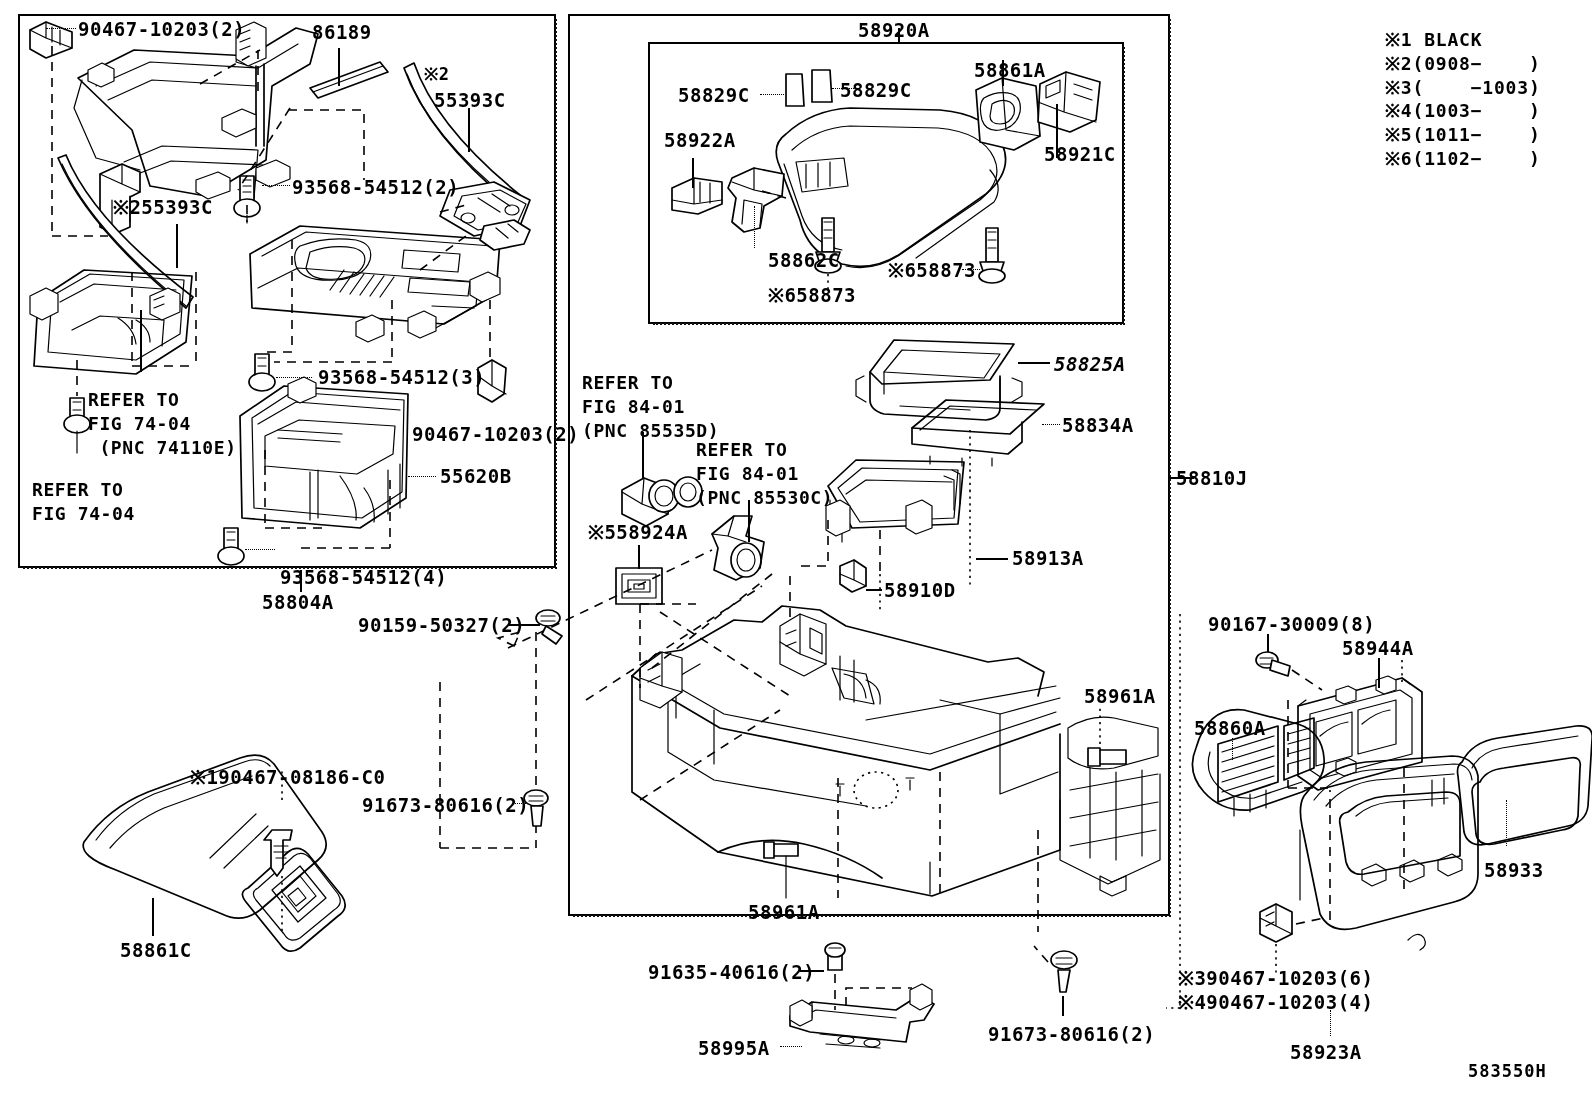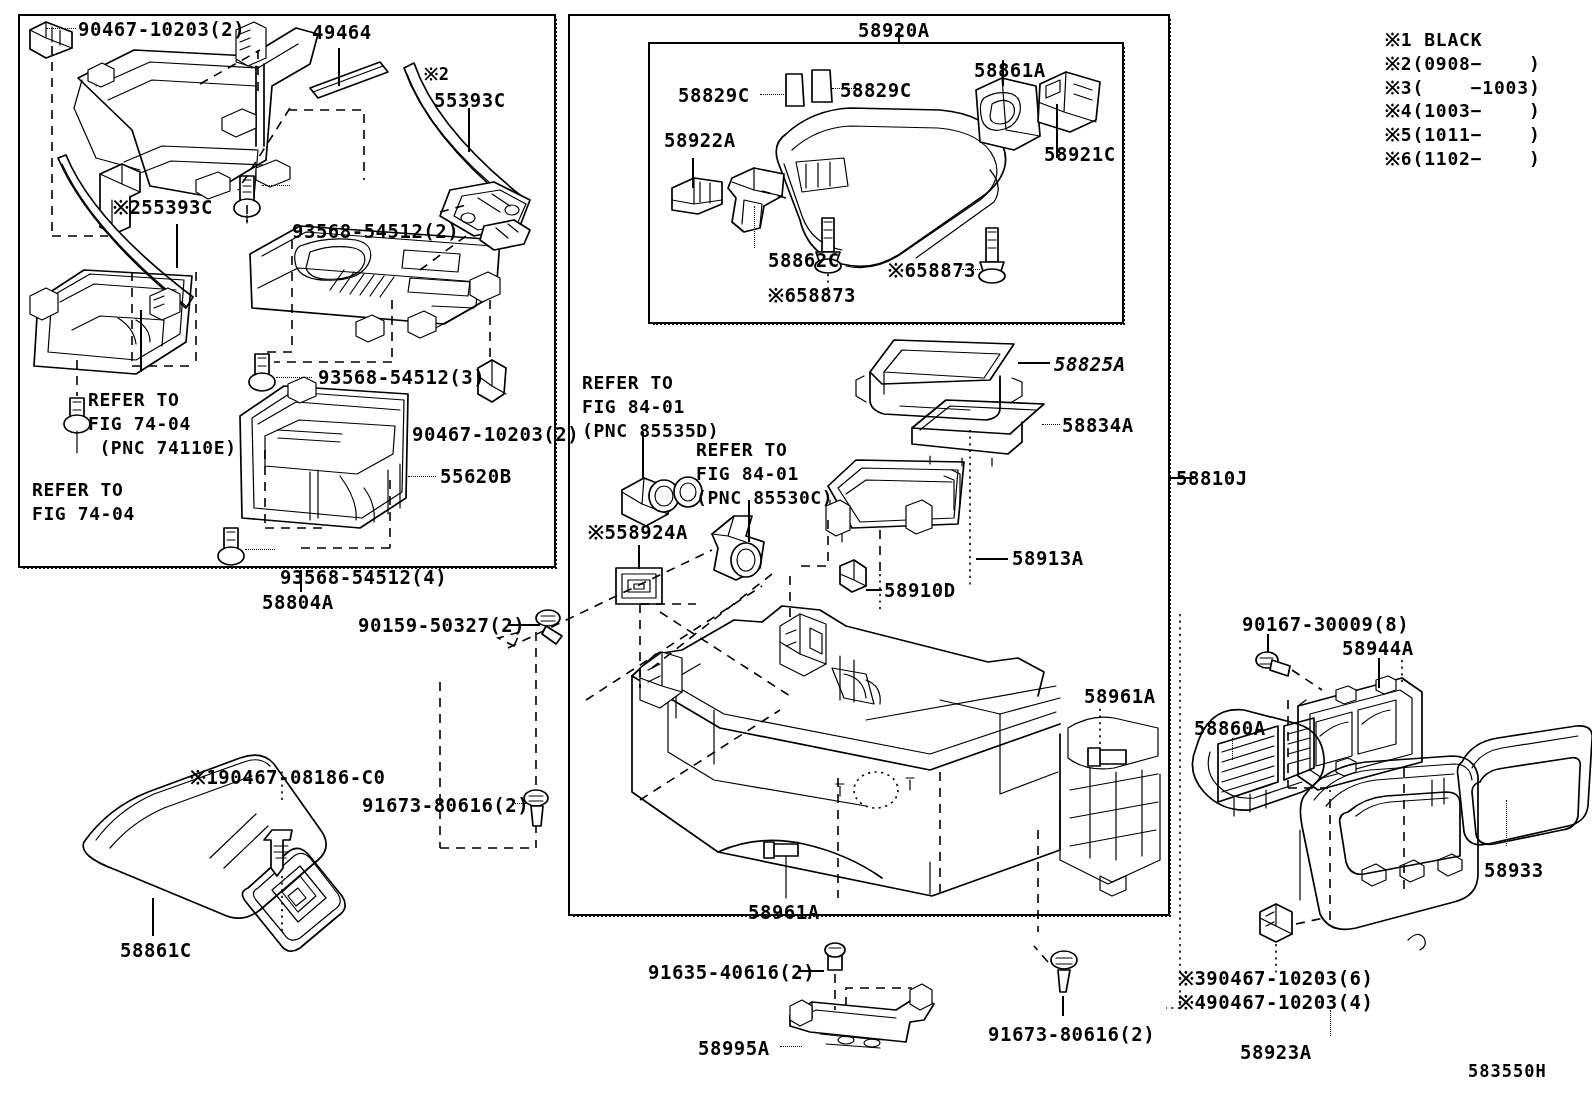--- a/index.html
+++ b/index.html
@@ -583,24 +583,24 @@
   <div class="ln dot-h" style="left:780px;top:1046px;width:22px;"></div>
   <div class="ln v" style="left:1062px;top:996px;height:20px;"></div>
 
   <div class="ln v" style="left:1267px;top:634px;height:18px;"></div>
   <div class="ln v" style="left:1378px;top:658px;height:30px;"></div>
   <div class="ln dot-v" style="left:1232px;top:738px;height:22px;"></div>
   <div class="ln dot-v" style="left:1506px;top:800px;height:46px;"></div>
   <div class="ln dot-v" style="left:1330px;top:1010px;height:26px;"></div>
 
   <div class="lbl" style="left:78px;top:17px;">90467-10203(2)</div>
-  <div class="lbl" style="left:312px;top:20px;">49464</div>
+  <div class="lbl" style="left:312px;top:20px;">86189</div>
   <div class="lbl sm" style="left:424px;top:63px;">※2</div>
   <div class="lbl" style="left:434px;top:88px;">55393C</div>
-  <div class="lbl" style="left:292px;top:175px;margin-top:44px;">93568-54512(2)</div>
+  <div class="lbl" style="left:292px;top:175px;">93568-54512(2)</div>
   <div class="lbl" style="left:113px;top:195px;">※255393C</div>
   <div class="lbl ref" style="left:88px;top:388px;">REFER TO
 FIG 74-04
  (PNC 74110E)</div>
   <div class="lbl ref" style="left:32px;top:478px;">REFER TO
 FIG 74-04</div>
   <div class="lbl" style="left:318px;top:365px;">93568-54512(3)</div>
   <div class="lbl" style="left:412px;top:422px;">90467-10203(2)</div>
   <div class="lbl" style="left:440px;top:464px;">55620B</div>
   <div class="lbl" style="left:280px;top:538px;margin-top:27px;">93568-54512(4)</div>
@@ -632,27 +632,27 @@
   <div class="lbl" style="left:1176px;top:466px;">58810J</div>
 
   <div class="lbl" style="left:358px;top:613px;">90159-50327(2)</div>
   <div class="lbl" style="left:190px;top:765px;">※190467-08186-C0</div>
   <div class="lbl" style="left:362px;top:793px;">91673-80616(2)</div>
   <div class="lbl" style="left:120px;top:938px;">58861C</div>
   <div class="lbl" style="left:648px;top:960px;">91635-40616(2)</div>
   <div class="lbl" style="left:698px;top:1036px;">58995A</div>
   <div class="lbl" style="left:988px;top:1022px;">91673-80616(2)</div>
 
-  <div class="lbl" style="left:1208px;top:612px;margin-left:34px;">90167-30009(8)</div>
+  <div class="lbl" style="left:1208px;top:612px;">90167-30009(8)</div>
   <div class="lbl" style="left:1342px;top:636px;">58944A</div>
   <div class="lbl" style="left:1194px;top:716px;">58860A</div>
   <div class="lbl" style="left:1484px;top:858px;">58933</div>
   <div class="lbl" style="left:1178px;top:966px;">※390467-10203(6)</div>
   <div class="lbl" style="left:1178px;top:990px;">※490467-10203(4)</div>
-  <div class="lbl" style="left:1240px;top:1040px;">58923A</div>
+  <div class="lbl" style="left:1290px;top:1040px;">58923A</div>
 
   <div style="position:absolute;left:1385px;top:28px;">
     <div class="lbl legend" style="position:relative;left:0;top:0;"><span>※1</span> <span>BLACK</span></div>
     <div class="lbl legend" style="position:relative;left:0;top:0;"><span>※2</span><span>(0908−    )</span></div>
     <div class="lbl legend" style="position:relative;left:0;top:0;"><span>※3</span><span>(    −1003)</span></div>
     <div class="lbl legend" style="position:relative;left:0;top:0;"><span>※4</span><span>(1003−    )</span></div>
     <div class="lbl legend" style="position:relative;left:0;top:0;"><span>※5</span><span>(1011−    )</span></div>
     <div class="lbl legend" style="position:relative;left:0;top:0;text-align:center;"><span>※6</span><span>(1102−    )</span></div>
   </div>
 

